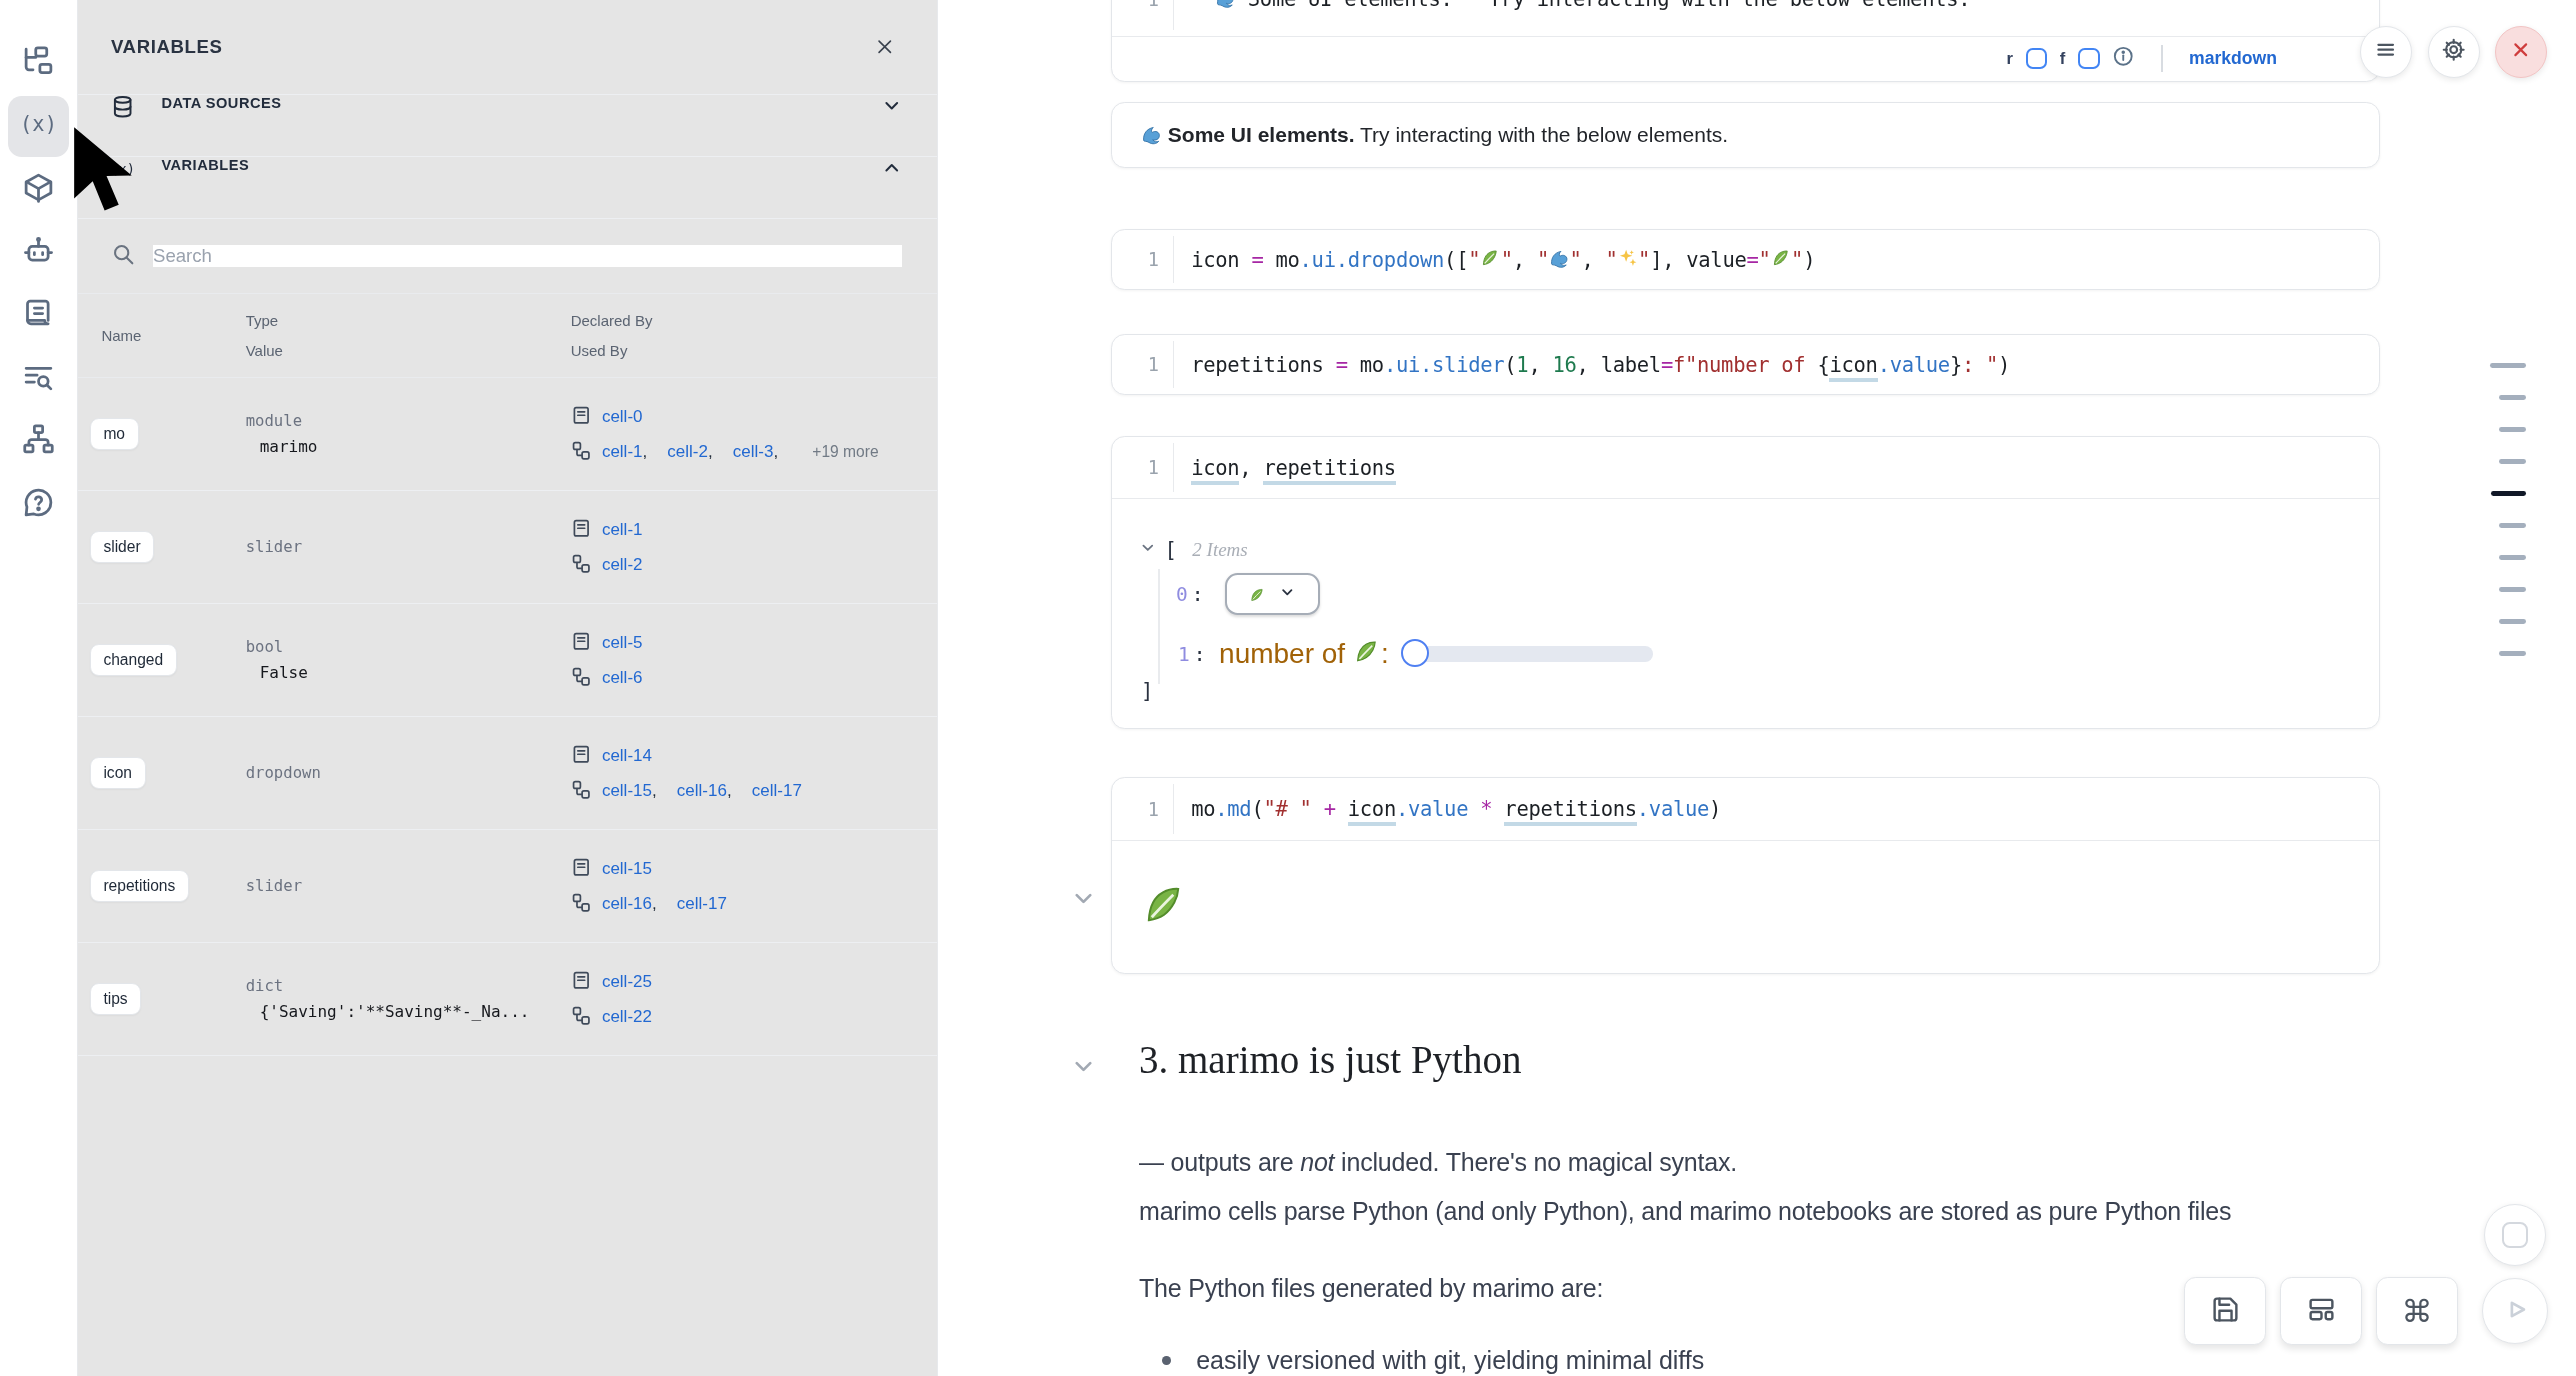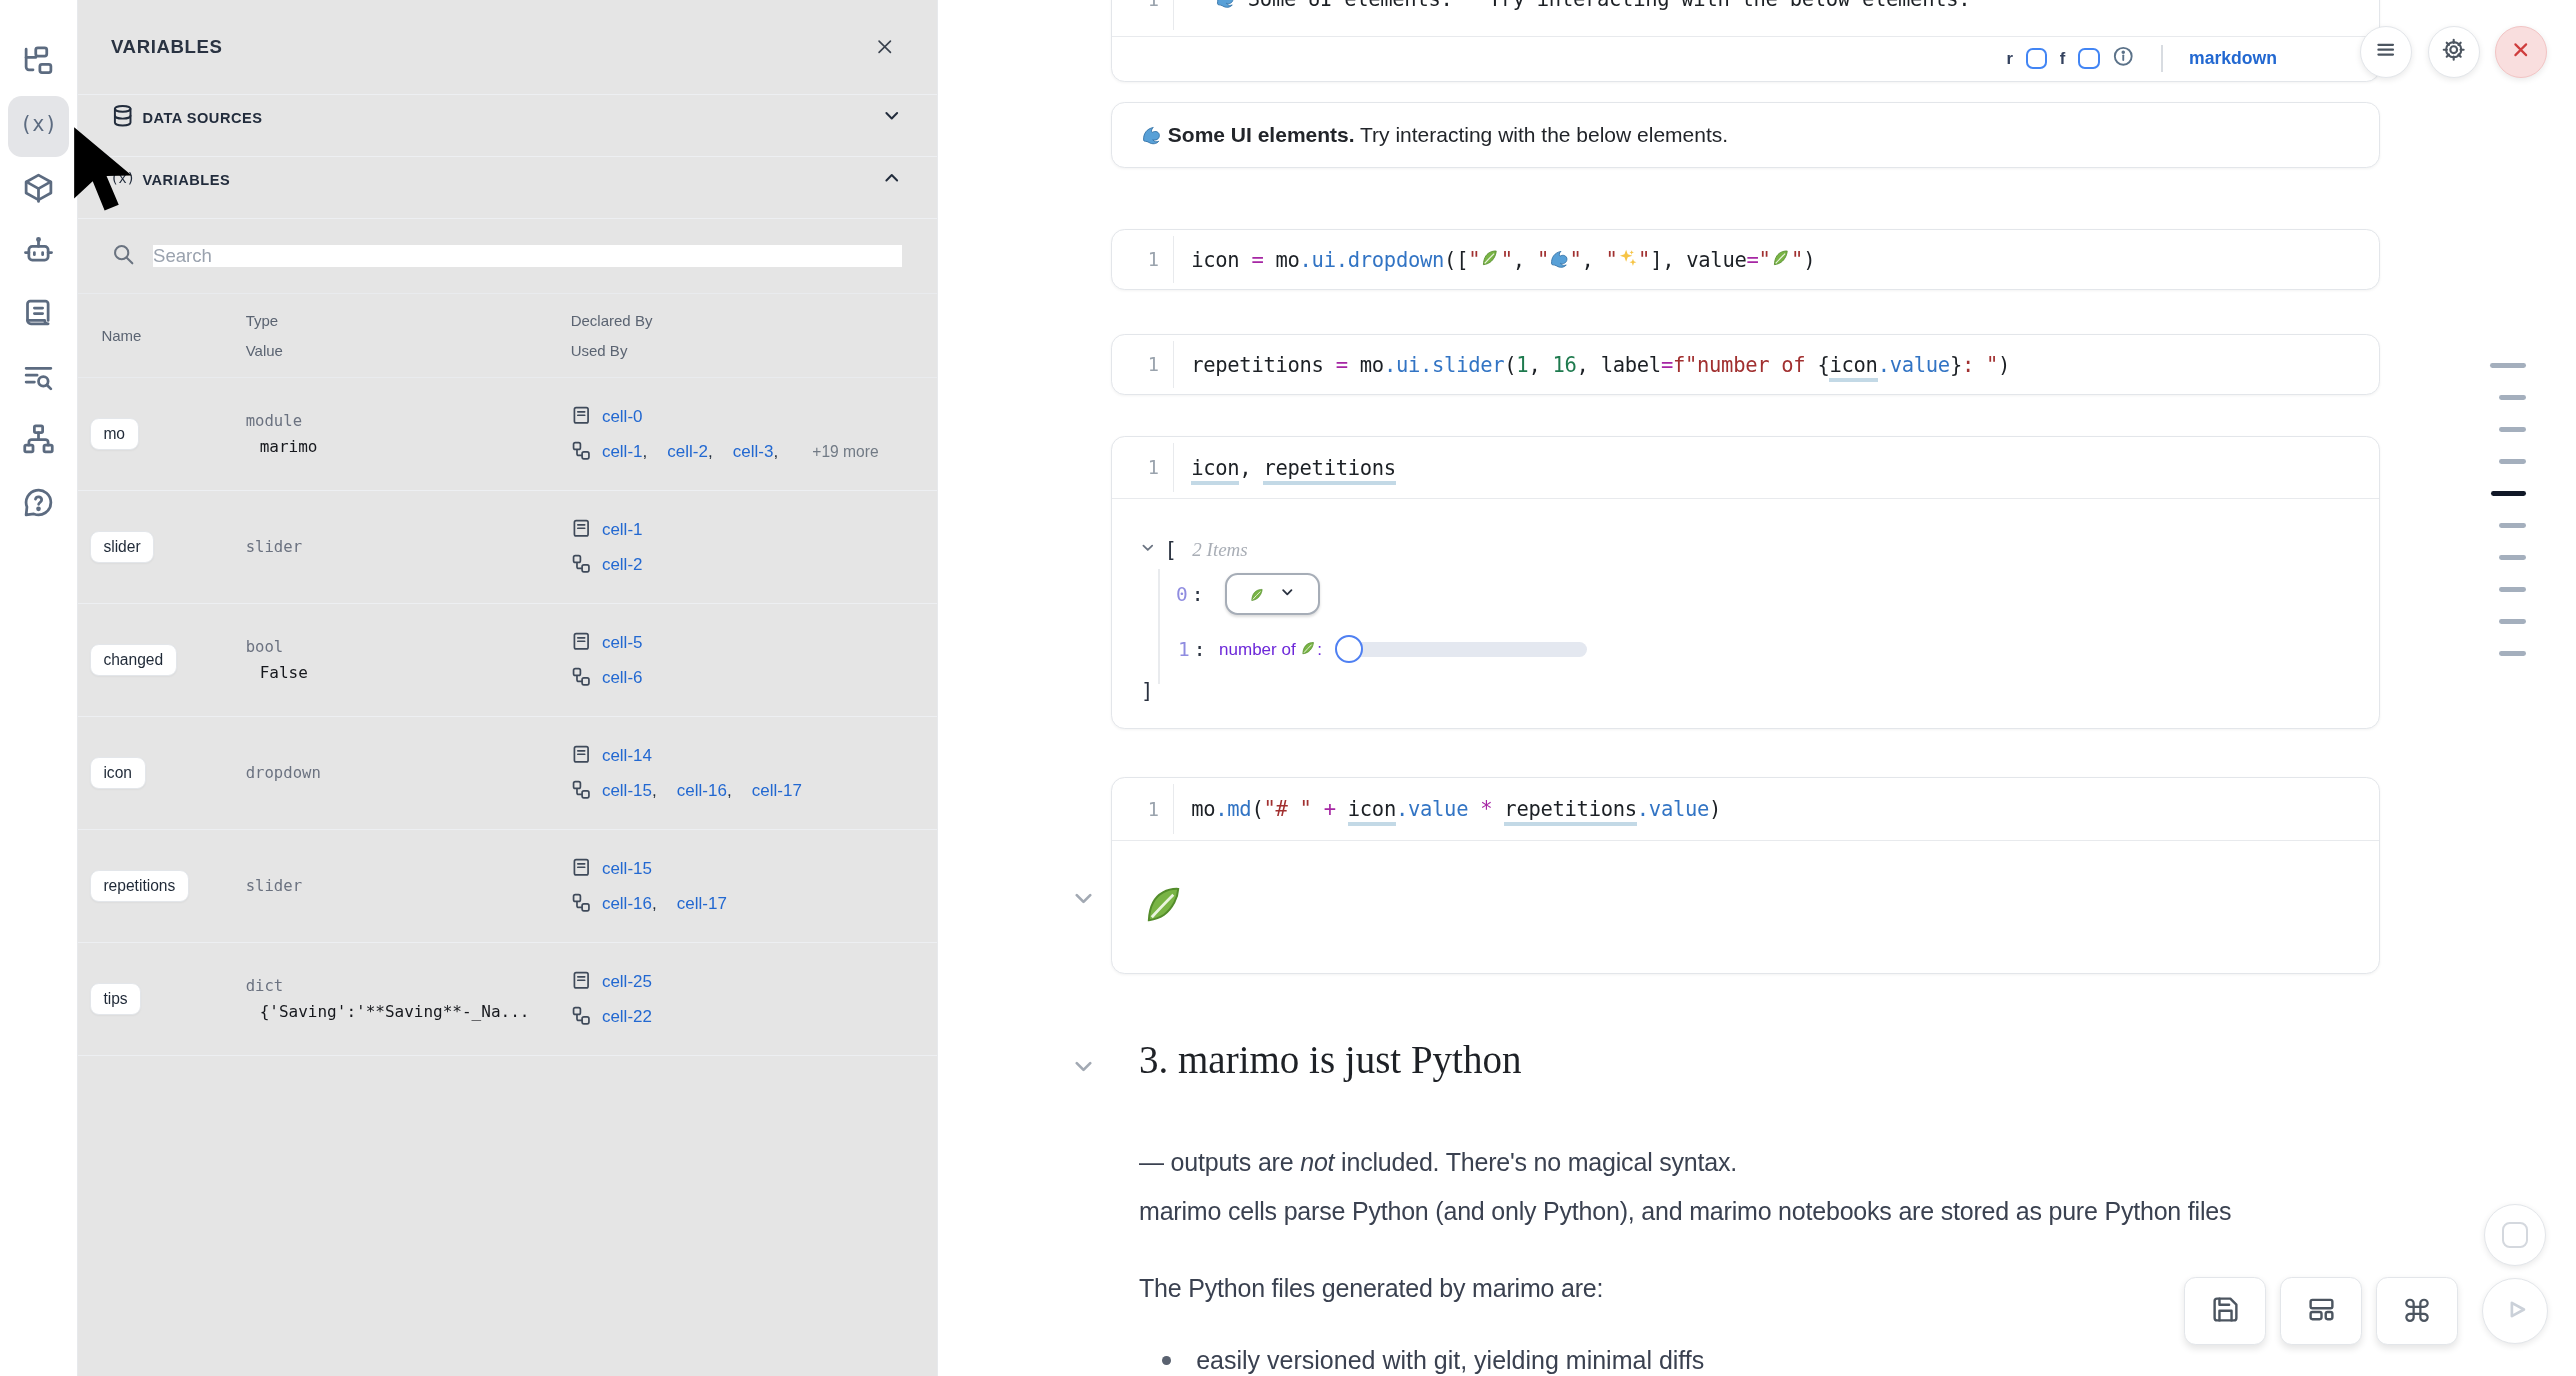--- a/index.html
+++ b/index.html
@@ -20,21 +20,21 @@
   #cursor { position:absolute; left:70px; top:125px; width:72px; height:100px; z-index:50; pointer-events:none; }
 
   
   #panel { position:absolute; left:78px; top:0; bottom:0; width:860px; background:#e5e5e5;
     border-right:1.5px solid #e7e9ec; z-index:4; }
   #panel-header { height:95px; display:flex; align-items:center; justify-content:space-between;
     padding:0 35px 0 33px; border-bottom:1.5px solid #edeff2; }
   #panel-title { font-size:18.6px; font-weight:bold; color:#2a3342; letter-spacing:0.6px; }
   #panel-close { width:35px; height:35px; display:flex; align-items:center; justify-content:center;
     color:#3a424e; cursor:pointer; }
-  .sect-row { height:62px; display:flex; align-items:center; gap:8px; padding:0 35px 16px 33px;
+  .sect-row { height:62px; display:flex; align-items:flex-start; gap:27px; padding:0 35px 16px 33px;
     border-bottom:1.5px solid #edeff2; color:#222c3c; cursor:pointer; }
   .sect-label { font-size:14.6px; font-weight:bold; letter-spacing:0.5px; }
   .sect-row .spacer { flex:1; }
   .search-row { height:75px; display:flex; align-items:center; gap:17.6px; padding:0 35px 0 33px;
     border-bottom:1.5px solid #e9ebee; }
   .search-row input { border:none; outline:none; font-size:18.6px; color:#374151; flex:1;
     font-family:"Liberation Sans",sans-serif; }
   .search-row input::placeholder { color:#9aa2ae; }
 
   .vgrid { display:grid; grid-template-columns:156px 325px 1fr; padding:0 23.4px 0 11.7px; }
@@ -97,21 +97,21 @@
     font-size:19px; margin-left:7.8px; }
   #trow2 { left:64px; top:74px; gap:3.9px; }
   #trow3 { left:66px; top:139px; gap:3.9px; }
   #trow4 { left:29px; top:180px; }
   .idx { font-family:"DejaVu Sans Mono",monospace; color:#8f8ce0; font-size:19.5px; }
   .idxc { font-family:"DejaVu Sans Mono",monospace; color:#2a3240; font-size:19.5px; margin-right:9.8px; }
   #dd-box { width:95px; height:42px; border:2px solid #a6adb7; border-radius:12.7px; background:#fff;
     display:flex; align-items:center; justify-content:center; gap:12.7px; margin-left:7.8px;
     box-shadow:0 1.5px 2.9px rgba(0,0,0,.14); cursor:pointer; }
   #dd-box svg { width:16.6px; height:16.6px; color:#2a3240; }
-  .sl-label { font-size:17px; color:#6d28d9; }
+  .sl-label { font-size:28px; color:#a16207; }
   #slider { position:relative; width:249px; height:15.6px; margin-left:11.7px; }
   #slider .track { position:absolute; inset:0; background:#e4e8f0; border-radius:7.8px; }
   #slider .thumb { position:absolute; left:-2.9px; top:-6.8px; width:28px; height:28px; border-radius:50%;
     background:#fff; border:2.9px solid #4f80f2; cursor:pointer; }
 
   #cell4 { top:777px; height:197px; }
   #cell4 .ed { height:63px; border-bottom:1.5px solid #e8eaed; }
   #out4 { height:131px; display:flex; align-items:center; padding-left:29px; font-size:47px; }
 
   .collapse-chev { position:absolute; left:1070px; width:27px; height:27px; color:#a2a9b3; cursor:pointer; }

